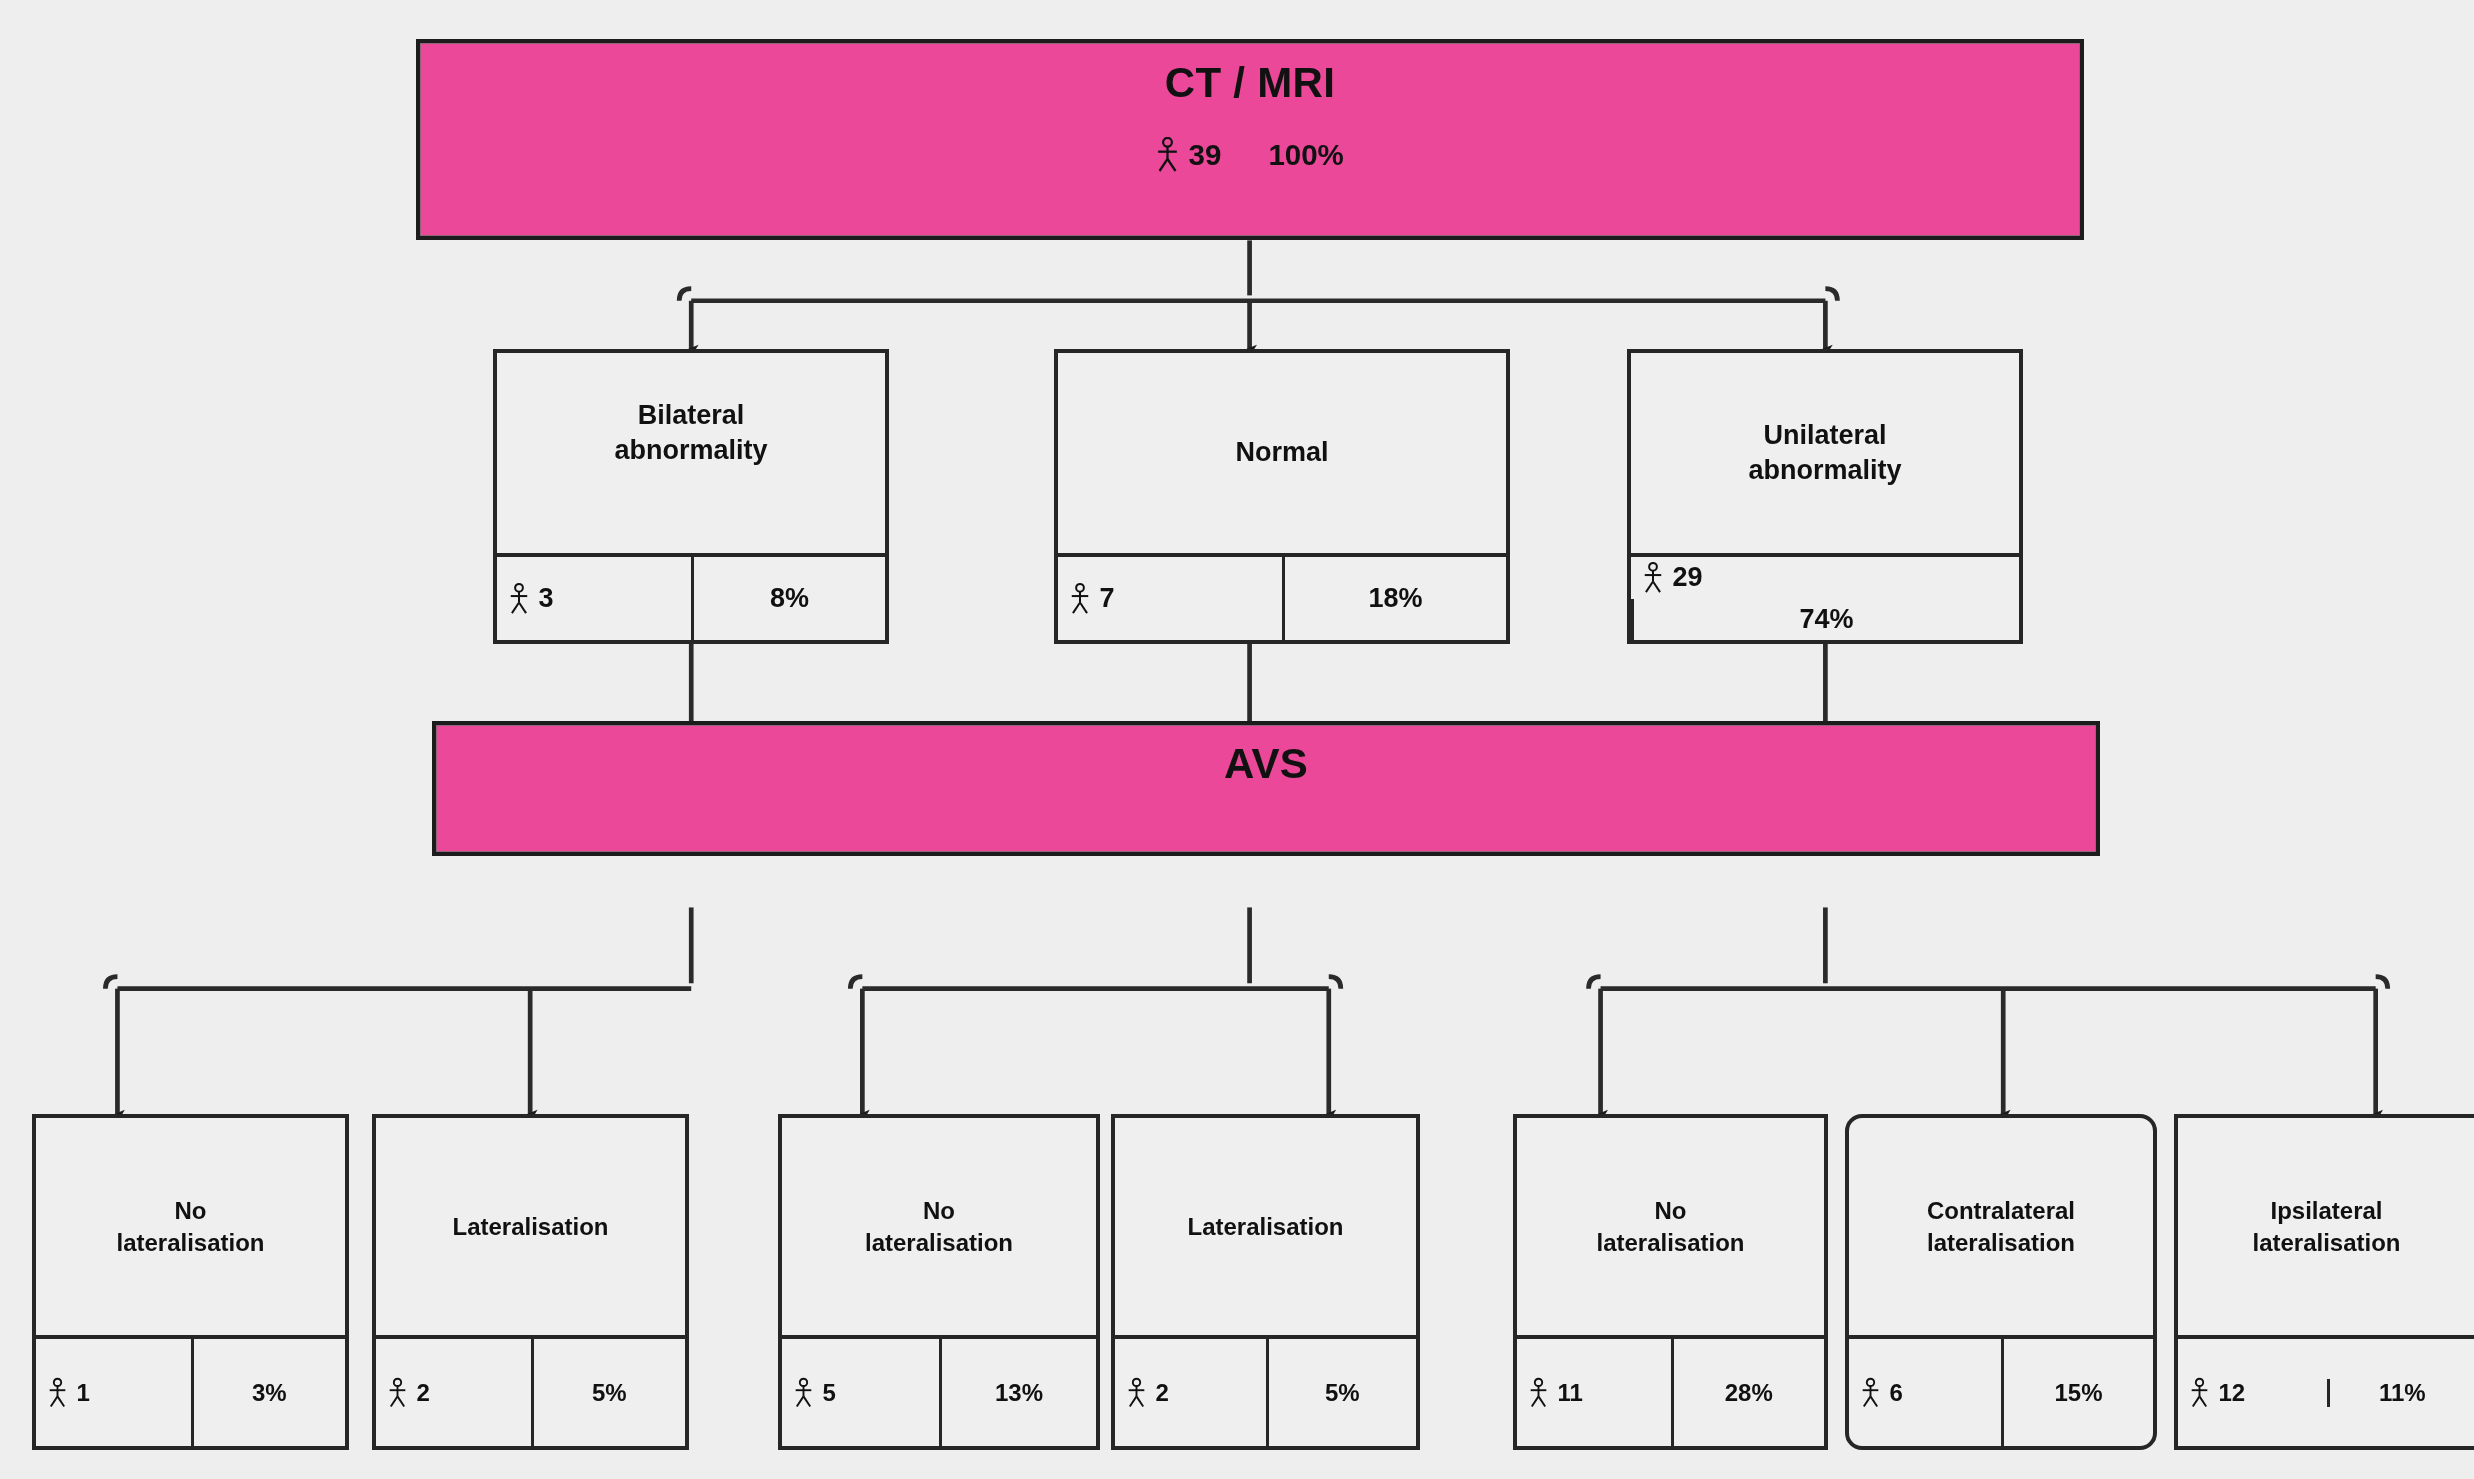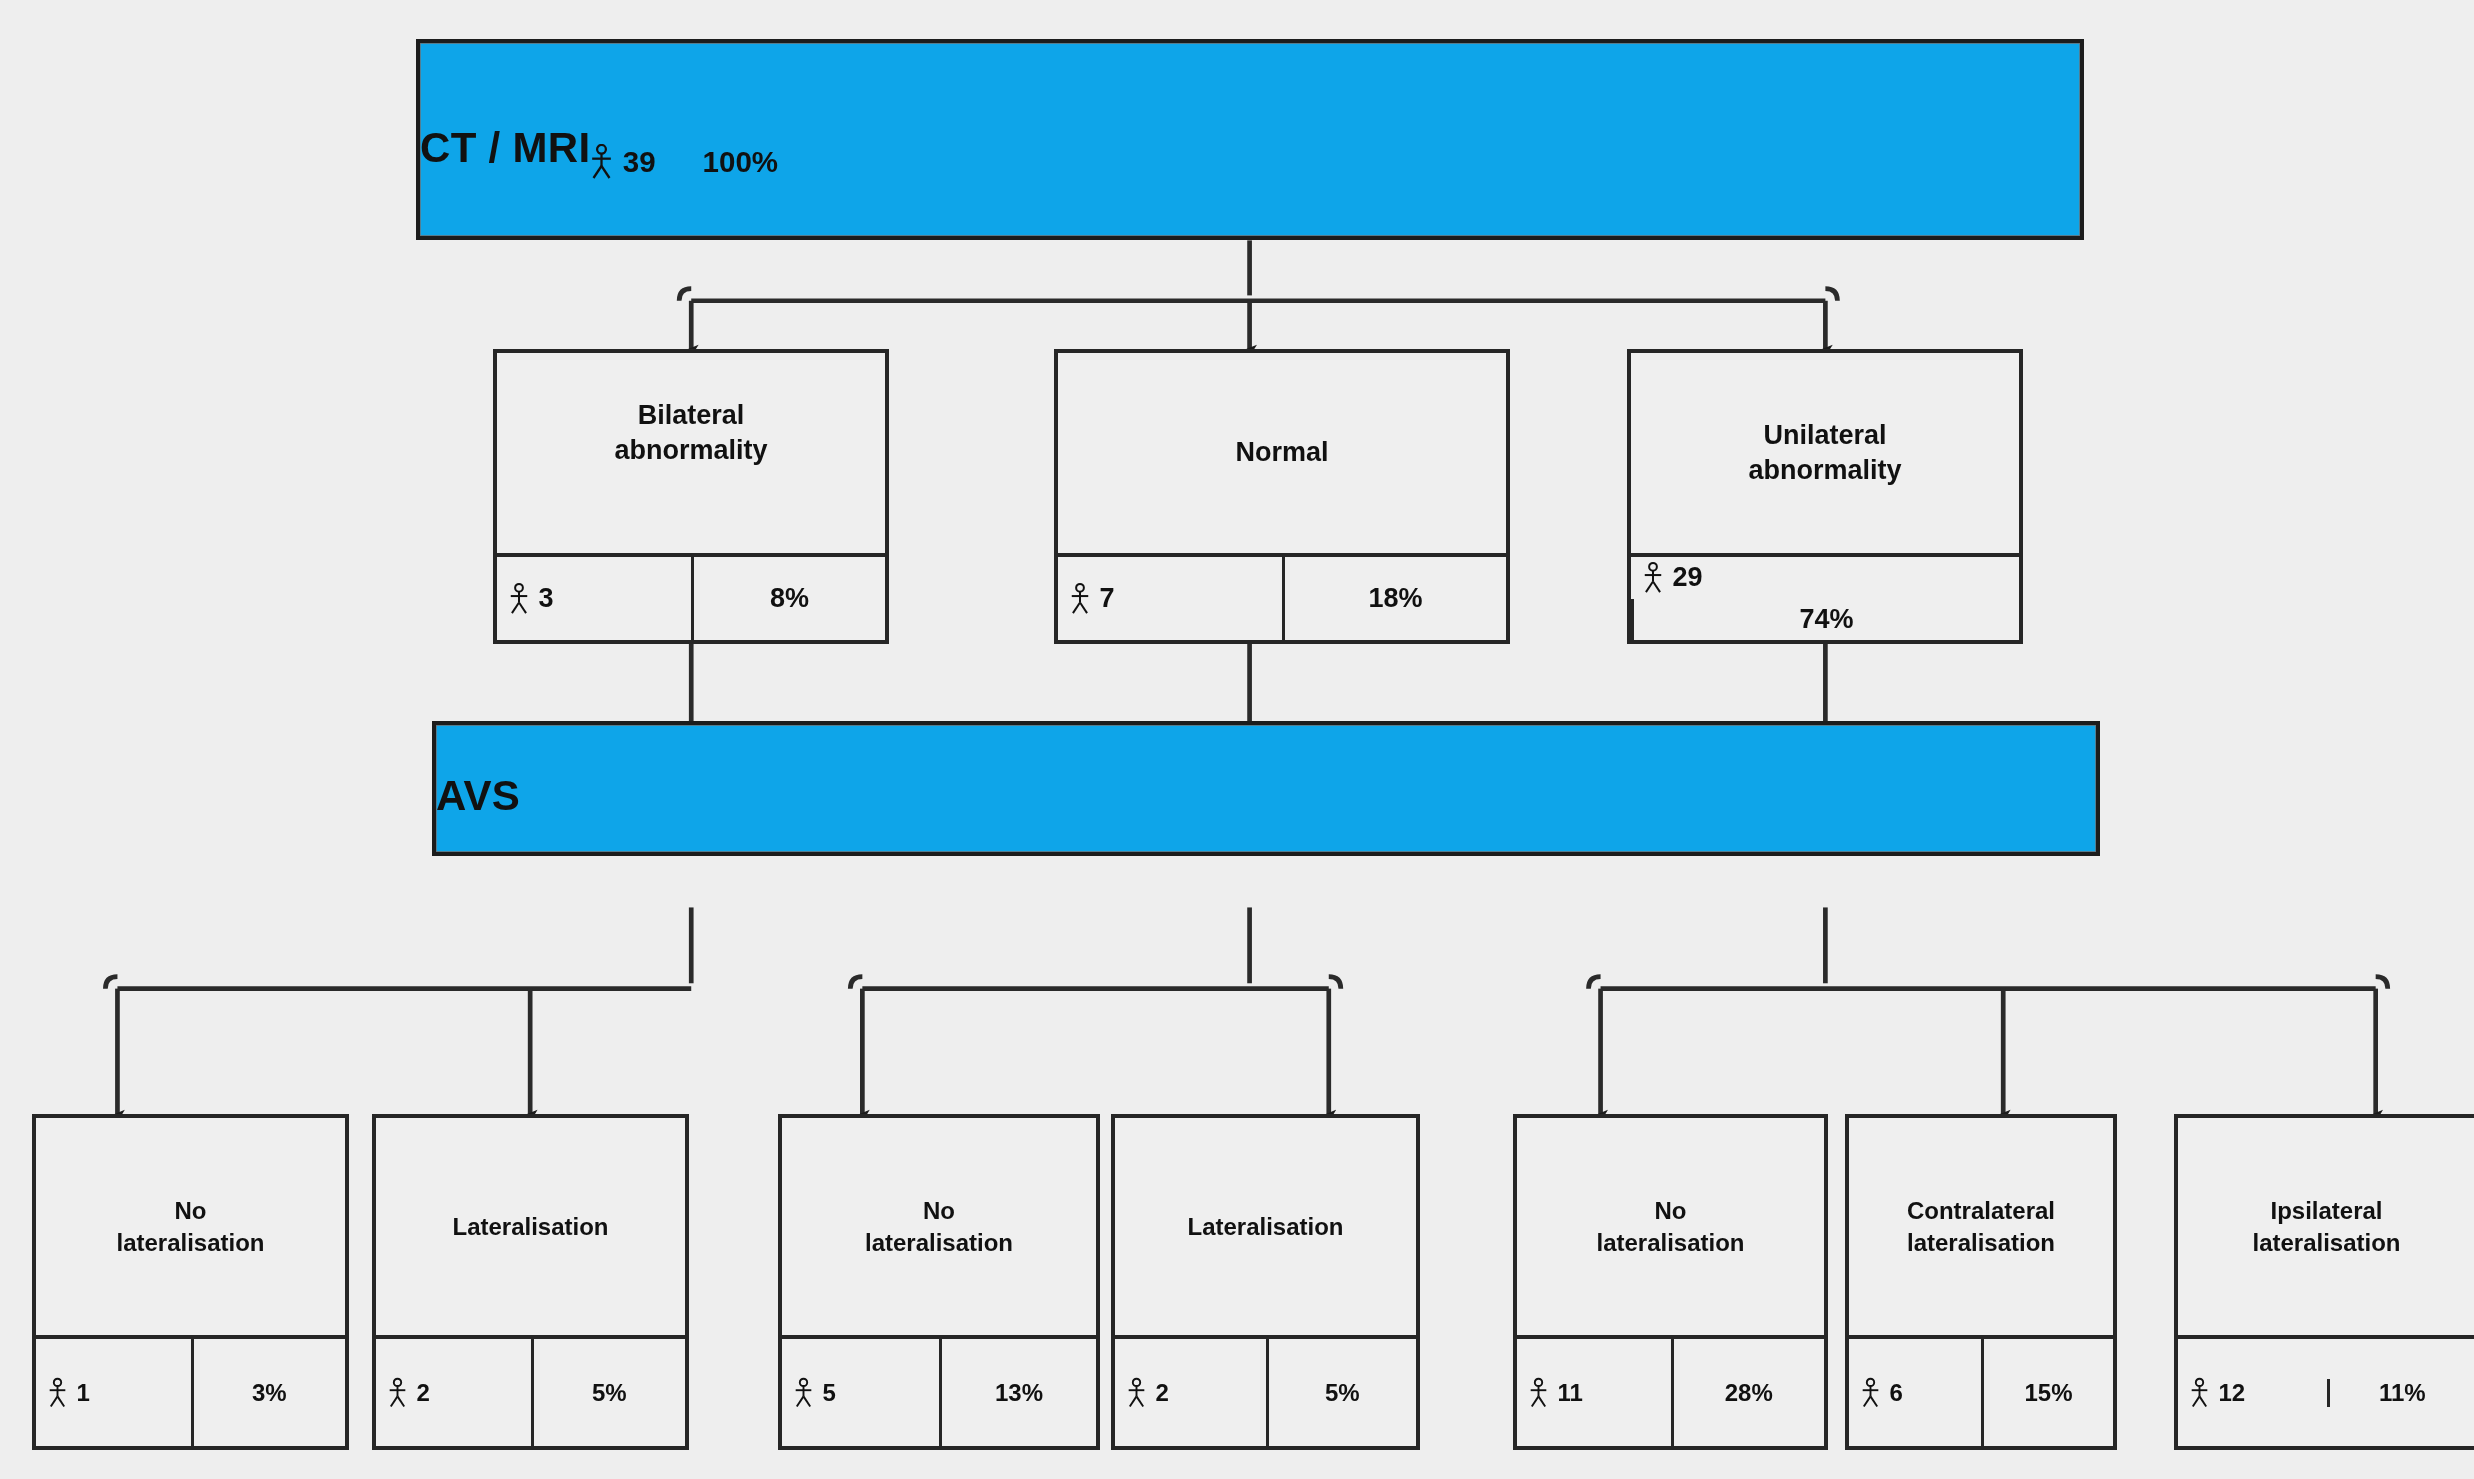--- a/index.html
+++ b/index.html
@@ -14,23 +14,24 @@
   }
 
   
   #wires{position:absolute;left:0;top:0;width:2475px;height:1480px;pointer-events:none;}
 
   
   .node{position:absolute;box-sizing:border-box;}
 
   
   .banner{
-    background:#0ea5e9;
+    background:#ec4899;
     border:4.7px solid #1c1c1c;
     display:flex;
+    flex-direction:column;
     align-items:center;
     justify-content:flex-start;
     box-shadow:0 0 0 0.7px #6f6f6f inset;
   }
   .banner .btitle{
     font-weight:bold;
     color:#111111;
     letter-spacing:0.3px;
   }
   .banner .brow{
@@ -340,21 +341,21 @@
             <line x1="17" y1="33" x2="5" y2="51" stroke="#111" stroke-width="3.4"></line>
             <line x1="17" y1="33" x2="29" y2="51" stroke="#111" stroke-width="3.4"></line>
           </svg>
         </span>
         <span>11</span>
       </div>
       <div class="fcell right t-sm">28%</div>
     </div>
   </div>
 
-  <div class="node card" style="left:1845px;top:1114px;width:272px;height:336px;">
+  <div class="node card" style="left:1845px;top:1114px;width:312px;height:336px;border-radius:17px;">
     <div class="ctitle t-sm">
       <span>
         <span>Contralateral</span><br>
         <span>lateralisation</span>
       </span>
     </div>
     <div class="cfoot" style="height:107px;">
       <div class="fcell left t-sm">
         <span class="person">
           <svg width="19" height="32" viewBox="0 0 34 54">

